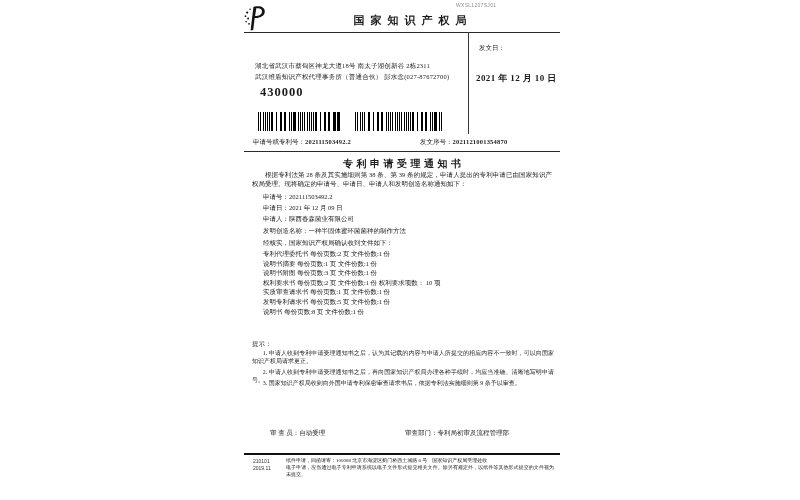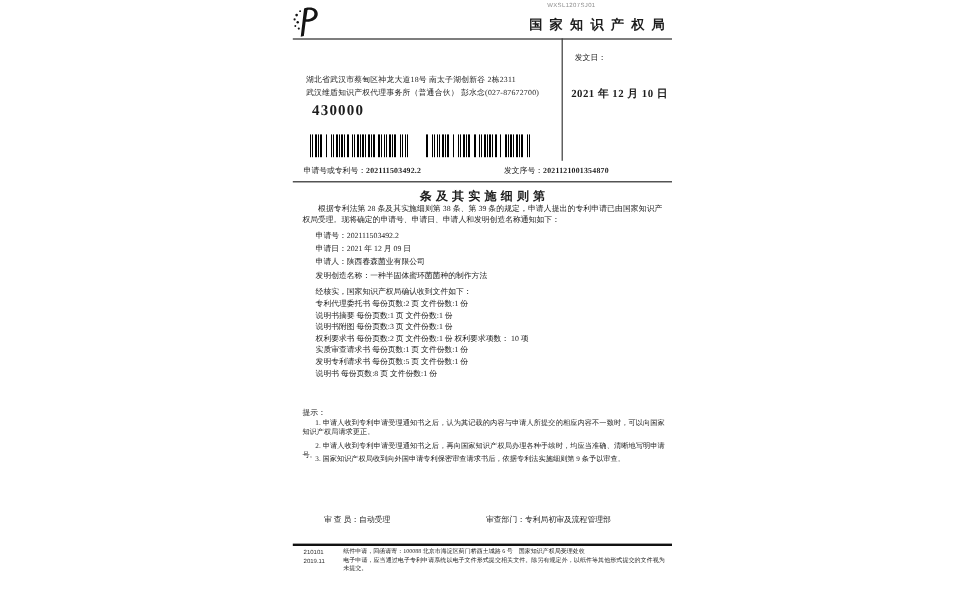--- a/index.html
+++ b/index.html
@@ -4,21 +4,21 @@
 <style>
   html,body{margin:0;padding:0;background:#fff;}
   .canvas{position:relative;width:800px;height:500px;background:#ffffff;overflow:hidden;
           font-family:"Liberation Serif","DejaVu Serif",serif;color:#1c1c1c;}
   .doc{position:absolute;left:244px;top:0;width:316px;height:500px;}
   .abs{position:absolute;}
   .rule{position:absolute;left:0;right:0;height:1px;background:#2a2a2a;}
   .rule.thick{height:2px;background:#111;}
   .vline{position:absolute;width:1px;background:#3a3a3a;}
 
-  .agency{left:16px;right:0;top:13px;text-align:right;font-size:11px;font-weight:bold;
+  .agency{left:16px;right:0;top:13px;text-align:center;font-size:11px;font-weight:bold;
           letter-spacing:6px;padding-left:6px;white-space:nowrap;}
   .corner-code{left:212px;top:2px;font-size:5px;color:#8d8d8d;letter-spacing:.3px;
           font-family:"Liberation Sans","DejaVu Sans",sans-serif;}
   .postcode{left:16px;top:41px;font-size:12.5px;font-weight:bold;letter-spacing:1px;margin-top:44px;}
   .addr{font-size:6.5px;white-space:nowrap;letter-spacing:.2px;}
   .dispatch-label{left:235px;top:44px;font-size:6.5px;}
   .dispatch-date{left:232px;top:72px;font-size:9px;font-weight:bold;white-space:nowrap;letter-spacing:.4px;}
   .barcode{position:absolute;top:112px;height:19px;
       background:repeating-linear-gradient(90deg,#000 0 1.3px,#fff 1.3px 2.2px,#000 2.2px 2.7px,#fff 2.7px 4.6px,#000 4.6px 6.1px,#fff 6.1px 7px,#000 7px 7.6px,#fff 7.6px 8.8px);}
   .refline{top:138px;font-size:6.5px;white-space:nowrap;}
@@ -66,21 +66,21 @@
     <div class="abs addr" style="left:11px;top:73px;">武汉维盾知识产权代理事务所（普通合伙） 彭水念(027-87672700)</div>
     <div class="abs dispatch-label">发文日：</div>
     <div class="abs dispatch-date">2021 年 12 月 10 日</div>
     <div class="barcode" style="left:14px;width:83px;"></div>
     <div class="barcode" style="left:111px;width:88px;"></div>
 
     <div class="abs refline" style="left:9px;"><span>申请号或专利号：</span><b>202111503492.2</b></div>
     <div class="abs refline" style="left:176px;"><span>发文序号：</span><b>2021121001354870</b></div>
     <div class="rule" style="top:151px;"></div>
 
-    <div class="abs notice-title">条及其实施细则第</div>
+    <div class="abs notice-title">专利申请受理通知书</div>
     <div class="abs intro">根据专利法第 28 条及其实施细则第 38 条、第 39 条的规定，申请人提出的专利申请已由国家知识产权局受理。现将确定的申请号、申请日、申请人和发明创造名称通知如下：</div>
 
     <div class="abs fields">
       <div><span>申请号：</span><span>202111503492.2</span></div>
       <div><span>申请日：</span><span>2021 年 12 月 09 日</span></div>
       <div><span>申请人：</span><span>陕西春森菌业有限公司</span></div>
       <div><span>发明创造名称：</span><span>一种半固体蜜环菌菌种的制作方法</span></div>
     </div>
 
     <div class="abs recv-head">经核实，国家知识产权局确认收到文件如下：</div>

